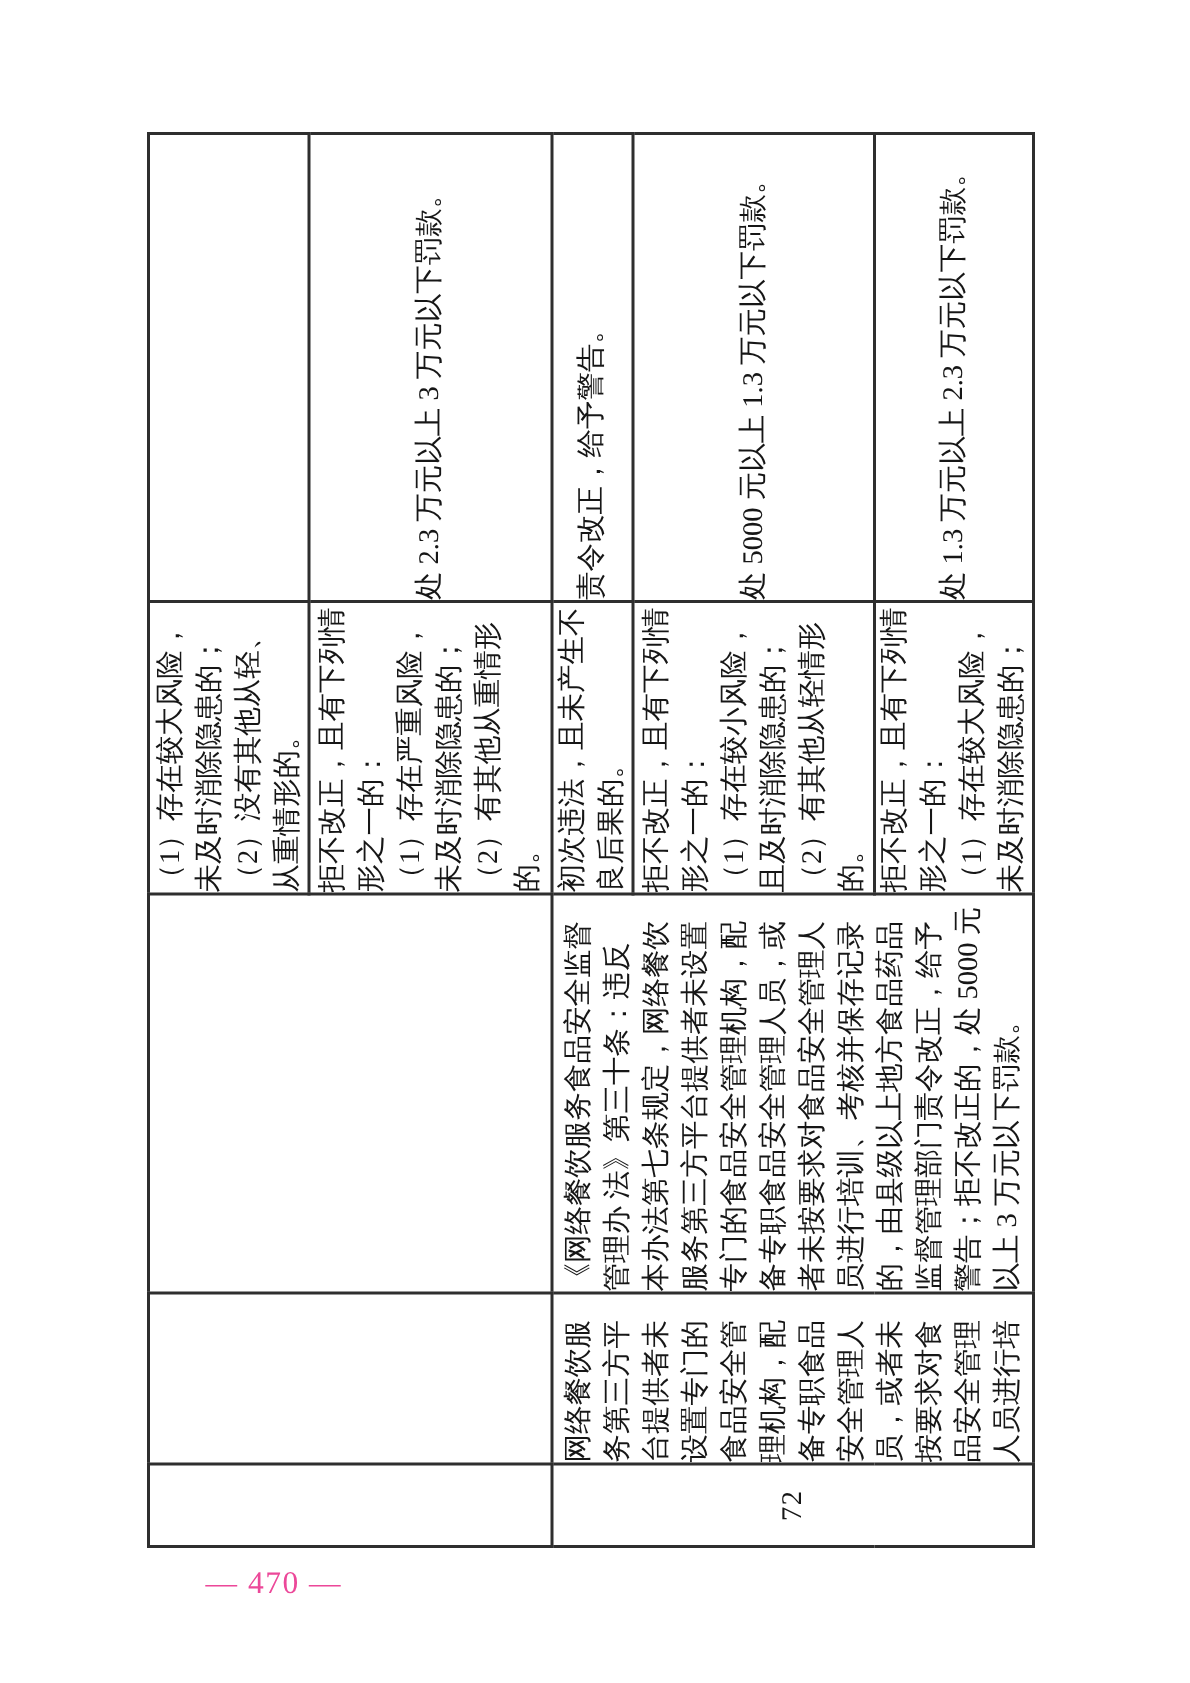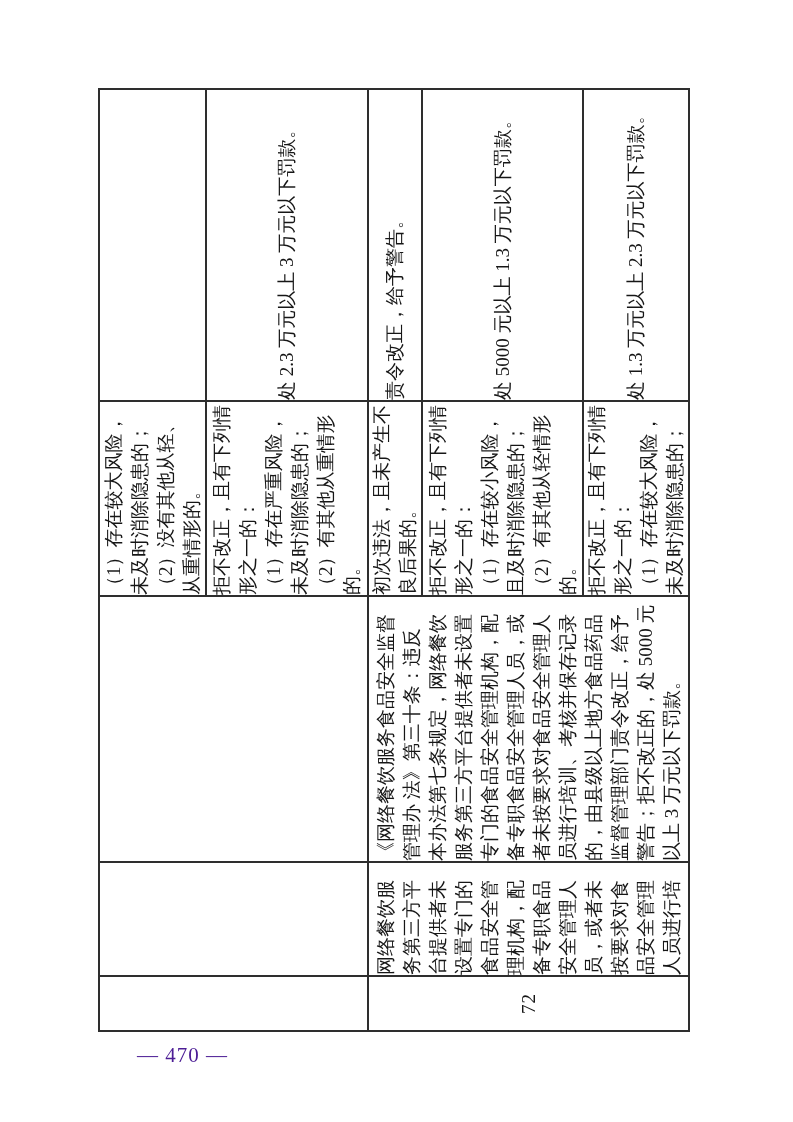--- a/index.html
+++ b/index.html
@@ -72,21 +72,21 @@
   td.penalty-cell {
     padding-left: 13px;
     font-size: 19px;
   }
   .page-number {
     position: absolute;
     left: 137px;
     top: 1043px;
     font-size: 21px;
     letter-spacing: 1px;
-    color: #4c1d95;
+    color: #ec4899;
     white-space: nowrap;
   }
 </style>
 </head>
 <body>
 
 <div class="page">
 
   <div class="rotated-canvas">
 

